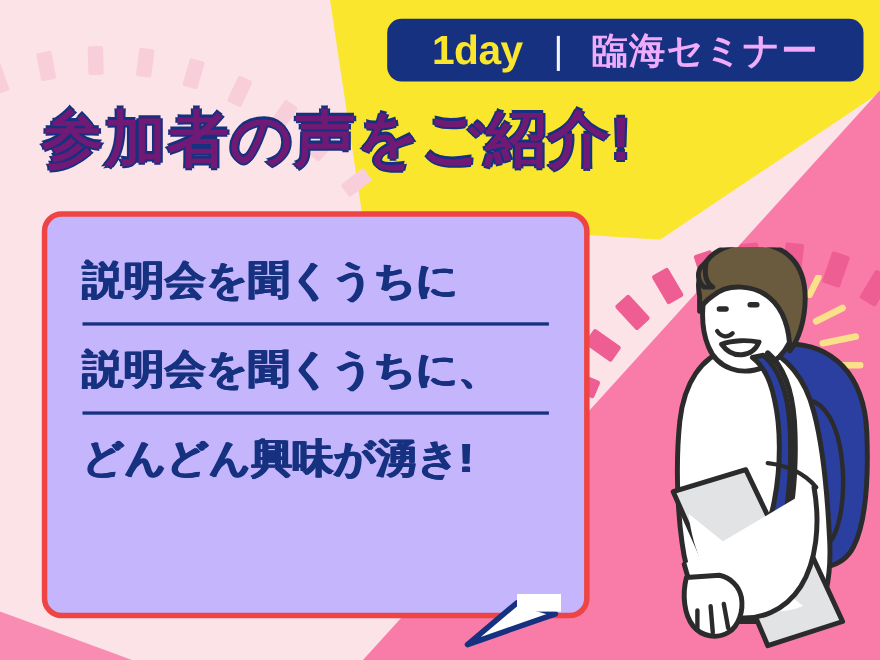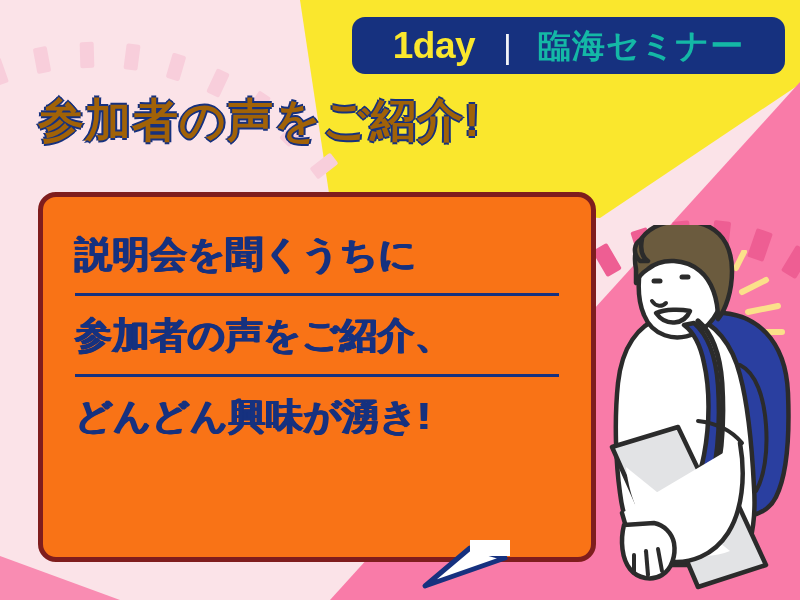--- a/index.html
+++ b/index.html
@@ -38,35 +38,35 @@
   }
   .badge-1day{
     color:#FAE72D;font-size:37px;font-weight:bold;letter-spacing:-0.5px;
     line-height:1;padding-right:18px;
   }
   .badge-sep{
     color:#FFFFFF;font-size:34px;font-weight:300;line-height:1;
     padding-right:16px;opacity:.95;
   }
   .badge-name{
-    color:#14b8a6;font-size:33px;font-weight:bold;letter-spacing:1px;line-height:1;
+    color:#f0abfc;font-size:33px;font-weight:bold;letter-spacing:1px;line-height:1;
   }
 
   
   .headline{
     position:absolute;left:38px;top:94px;
-    color:#a16207;font-size:46px;font-weight:bold;letter-spacing:1px;
+    color:#701a75;font-size:56px;font-weight:bold;letter-spacing:1px;
     line-height:1.15;white-space:nowrap;
     text-shadow:2px 0 0 #16317F, -2px 0 0 #16317F, 0 2px 0 #16317F, 0 -2px 0 #16317F;
   }
 
   
   .bubble{
-    position:absolute;left:38px;top:192px;width:558px;height:370px;
-    background:#f97316;border:5px solid #7f1d1d;border-radius:18px;
+    position:absolute;left:38px;top:192px;width:498px;height:370px;
+    background:#c4b5fd;border:5px solid #ef4444;border-radius:18px;
     box-sizing:border-box;
   }
   .bubble-lines{
     position:absolute;left:32px;top:18px;right:32px;
   }
   .q-line{
     position:relative;height:78px;
     border-bottom:3px solid #16317F;
     display:flex;align-items:center;
   }
@@ -126,21 +126,21 @@
   </div>
 
   <div class="headline">参加者の声をご紹介!</div>
 
   <div class="bubble">
     <div class="bubble-lines">
       <div class="q-line">
         <span class="q-text">説明会を聞くうちに</span>
       </div>
       <div class="q-line">
-        <span class="q-text">参加者の声をご紹介、</span>
+        <span class="q-text">説明会を聞くうちに、</span>
       </div>
       <div class="q-line">
         <span class="q-text">どんどん興味が湧き!</span>
       </div>
     </div>
   </div>
 
   <svg class="tail" viewBox="0 0 800 600">
     <path d="M470 548 L425 586 L505 558 Z" fill="#FFFFFF" stroke="#16317F" stroke-width="5" stroke-linejoin="round"></path>
     <rect x="470" y="540" width="40" height="16" fill="#FFFFFF"></rect>

